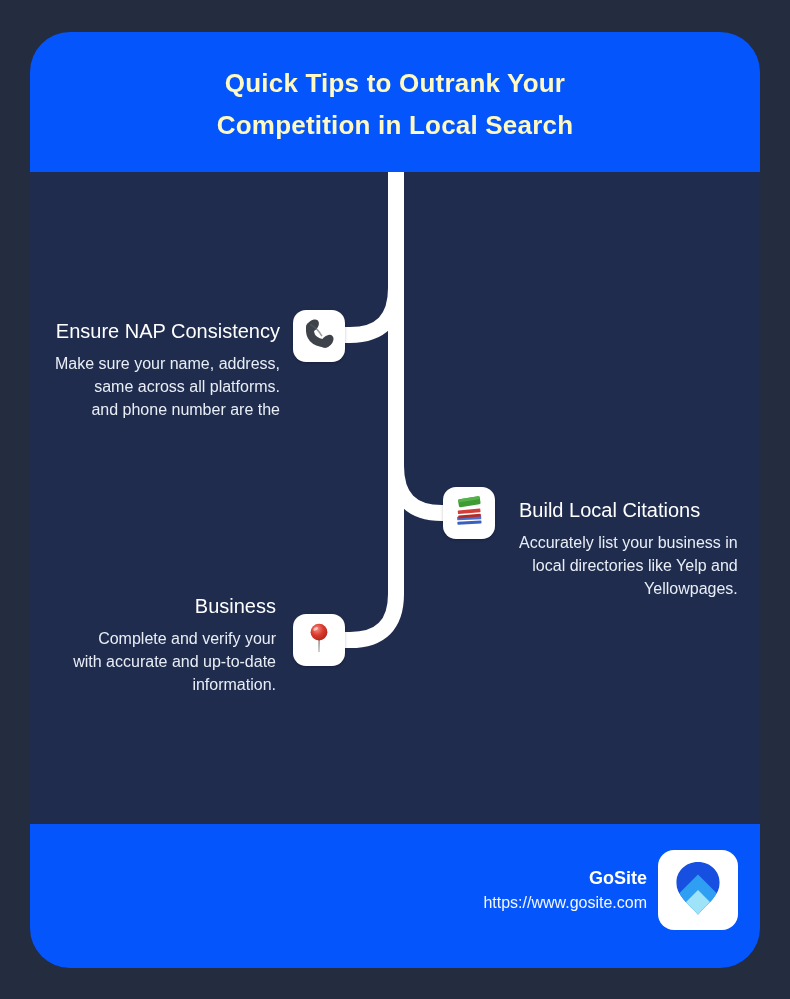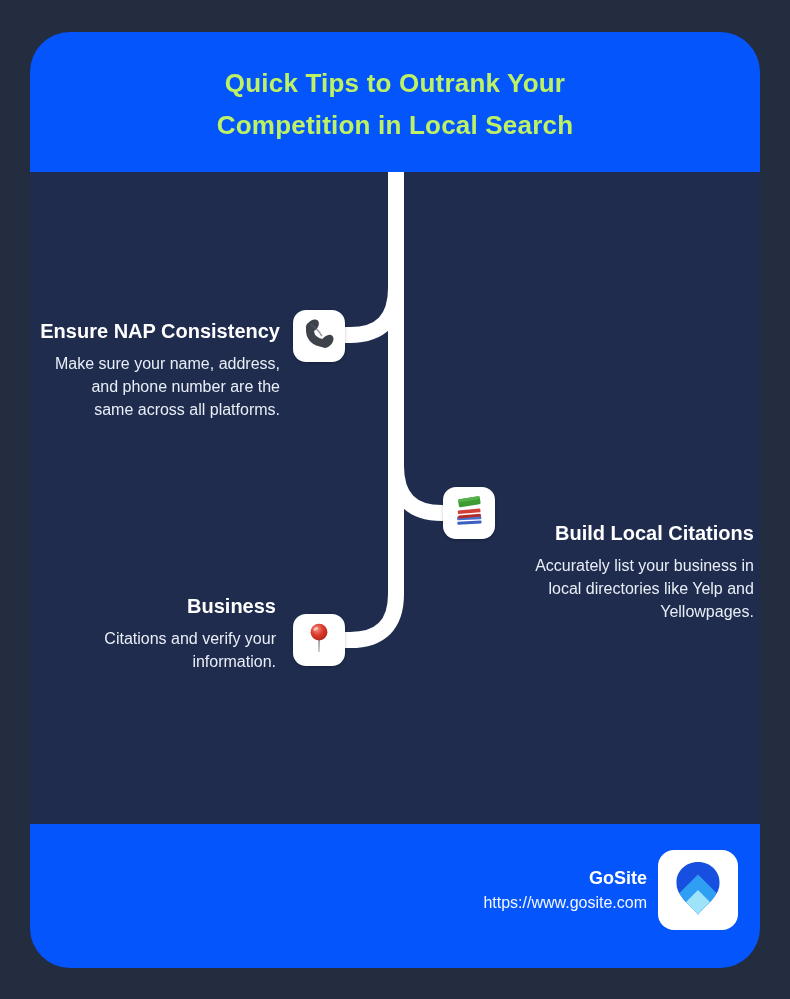--- a/index.html
+++ b/index.html
@@ -13,44 +13,44 @@
     position:absolute;left:30px;top:32px;width:730px;height:936px;
     background:#1F2C4E;border-radius:40px;overflow:hidden;
   }
   .header{
     position:absolute;left:0;top:0;width:730px;height:140px;
     background:#0456FC;
     display:flex;flex-direction:column;align-items:center;justify-content:center;
     padding-top:4px;box-sizing:border-box;
   }
   .title-line{
-    color:#bef264;font-weight:bold;font-size:26px;line-height:42px;
+    color:#fef9c3;font-weight:bold;font-size:26px;line-height:42px;
     letter-spacing:0.2px;
   }
   .flow-svg{position:absolute;left:0;top:0;width:730px;height:936px;pointer-events:none;}
   .icon-card{
     position:absolute;width:52px;height:52px;border-radius:13px;background:#FFFFFF;
     display:flex;align-items:center;justify-content:center;
     box-shadow:0 1px 3px rgba(0,0,0,0.25);
   }
   .icon-phone{left:263px;top:278px;}
   .icon-books{left:413px;top:455px;}
   .icon-pin{left:263px;top:582px;}
   .tip{position:absolute;}
   .tip.align-right{text-align:right;}
   .tip.align-left{text-align:left;}
   .tip-title{
-    color:#FFFFFF;font-weight:bold;font-size:20px;line-height:27px;white-space:nowrap;margin-left:36px;
+    color:#FFFFFF;font-weight:normal;font-size:20px;line-height:27px;white-space:nowrap;
   }
   .tip-desc{margin-top:7px;text-align:right;}
   .tip-desc div{
     color:#E9EEF6;font-size:16px;line-height:23px;white-space:nowrap;
   }
   .tip-nap{right:480px;top:286px;}
-  .tip-citations{left:489px;top:488px;}
+  .tip-citations{left:489px;top:465px;}
   .tip-gmb{right:484px;top:561px;}
   .footer{
     position:absolute;left:0;top:792px;width:730px;height:144px;
     background:#0456FC;
   }
   .footer-text{
     position:absolute;right:113px;top:42px;text-align:right;
   }
   .brand-name{
     color:#FFFFFF;font-weight:bold;font-size:18px;line-height:25px;white-space:nowrap;
@@ -134,38 +134,39 @@
         <circle cx="26" cy="18" r="11.5" fill="url(#pinGrad)"></circle>
         <ellipse cx="21.5" cy="13.5" rx="3.4" ry="2.2" fill="#FFFFFF" opacity="0.55" transform="rotate(-25 21.5 13.5)"></ellipse>
       </svg>
     </span>
   </div>
 
   <div class="tip tip-nap align-right">
     <div class="tip-title">Ensure NAP Consistency</div>
     <div class="tip-desc">
       <div>Make sure your name, address,</div>
+      <div>same across all platforms.</div>
       <div>and phone number are the</div>
-      <div>same across all platforms.</div>
     </div>
   </div>
 
   <div class="tip tip-citations align-left">
     <div class="tip-title">Build Local Citations</div>
     <div class="tip-desc">
       <div>Accurately list your business in</div>
       <div>local directories like Yelp and</div>
       <div>Yellowpages.</div>
     </div>
   </div>
 
   <div class="tip tip-gmb align-right">
     <div class="tip-title">Business</div>
     <div class="tip-desc">
-      <div>Citations and verify your</div>
+      <div>Complete and verify your</div>
+      <div>with accurate and up-to-date</div>
       <div>information.</div>
     </div>
   </div>
 
   <div class="footer">
     <div class="footer-text">
       <div class="brand-name">GoSite</div>
       <a class="brand-url" href="#">https://www.gosite.com</a>
     </div>
     <div class="logo-card">

